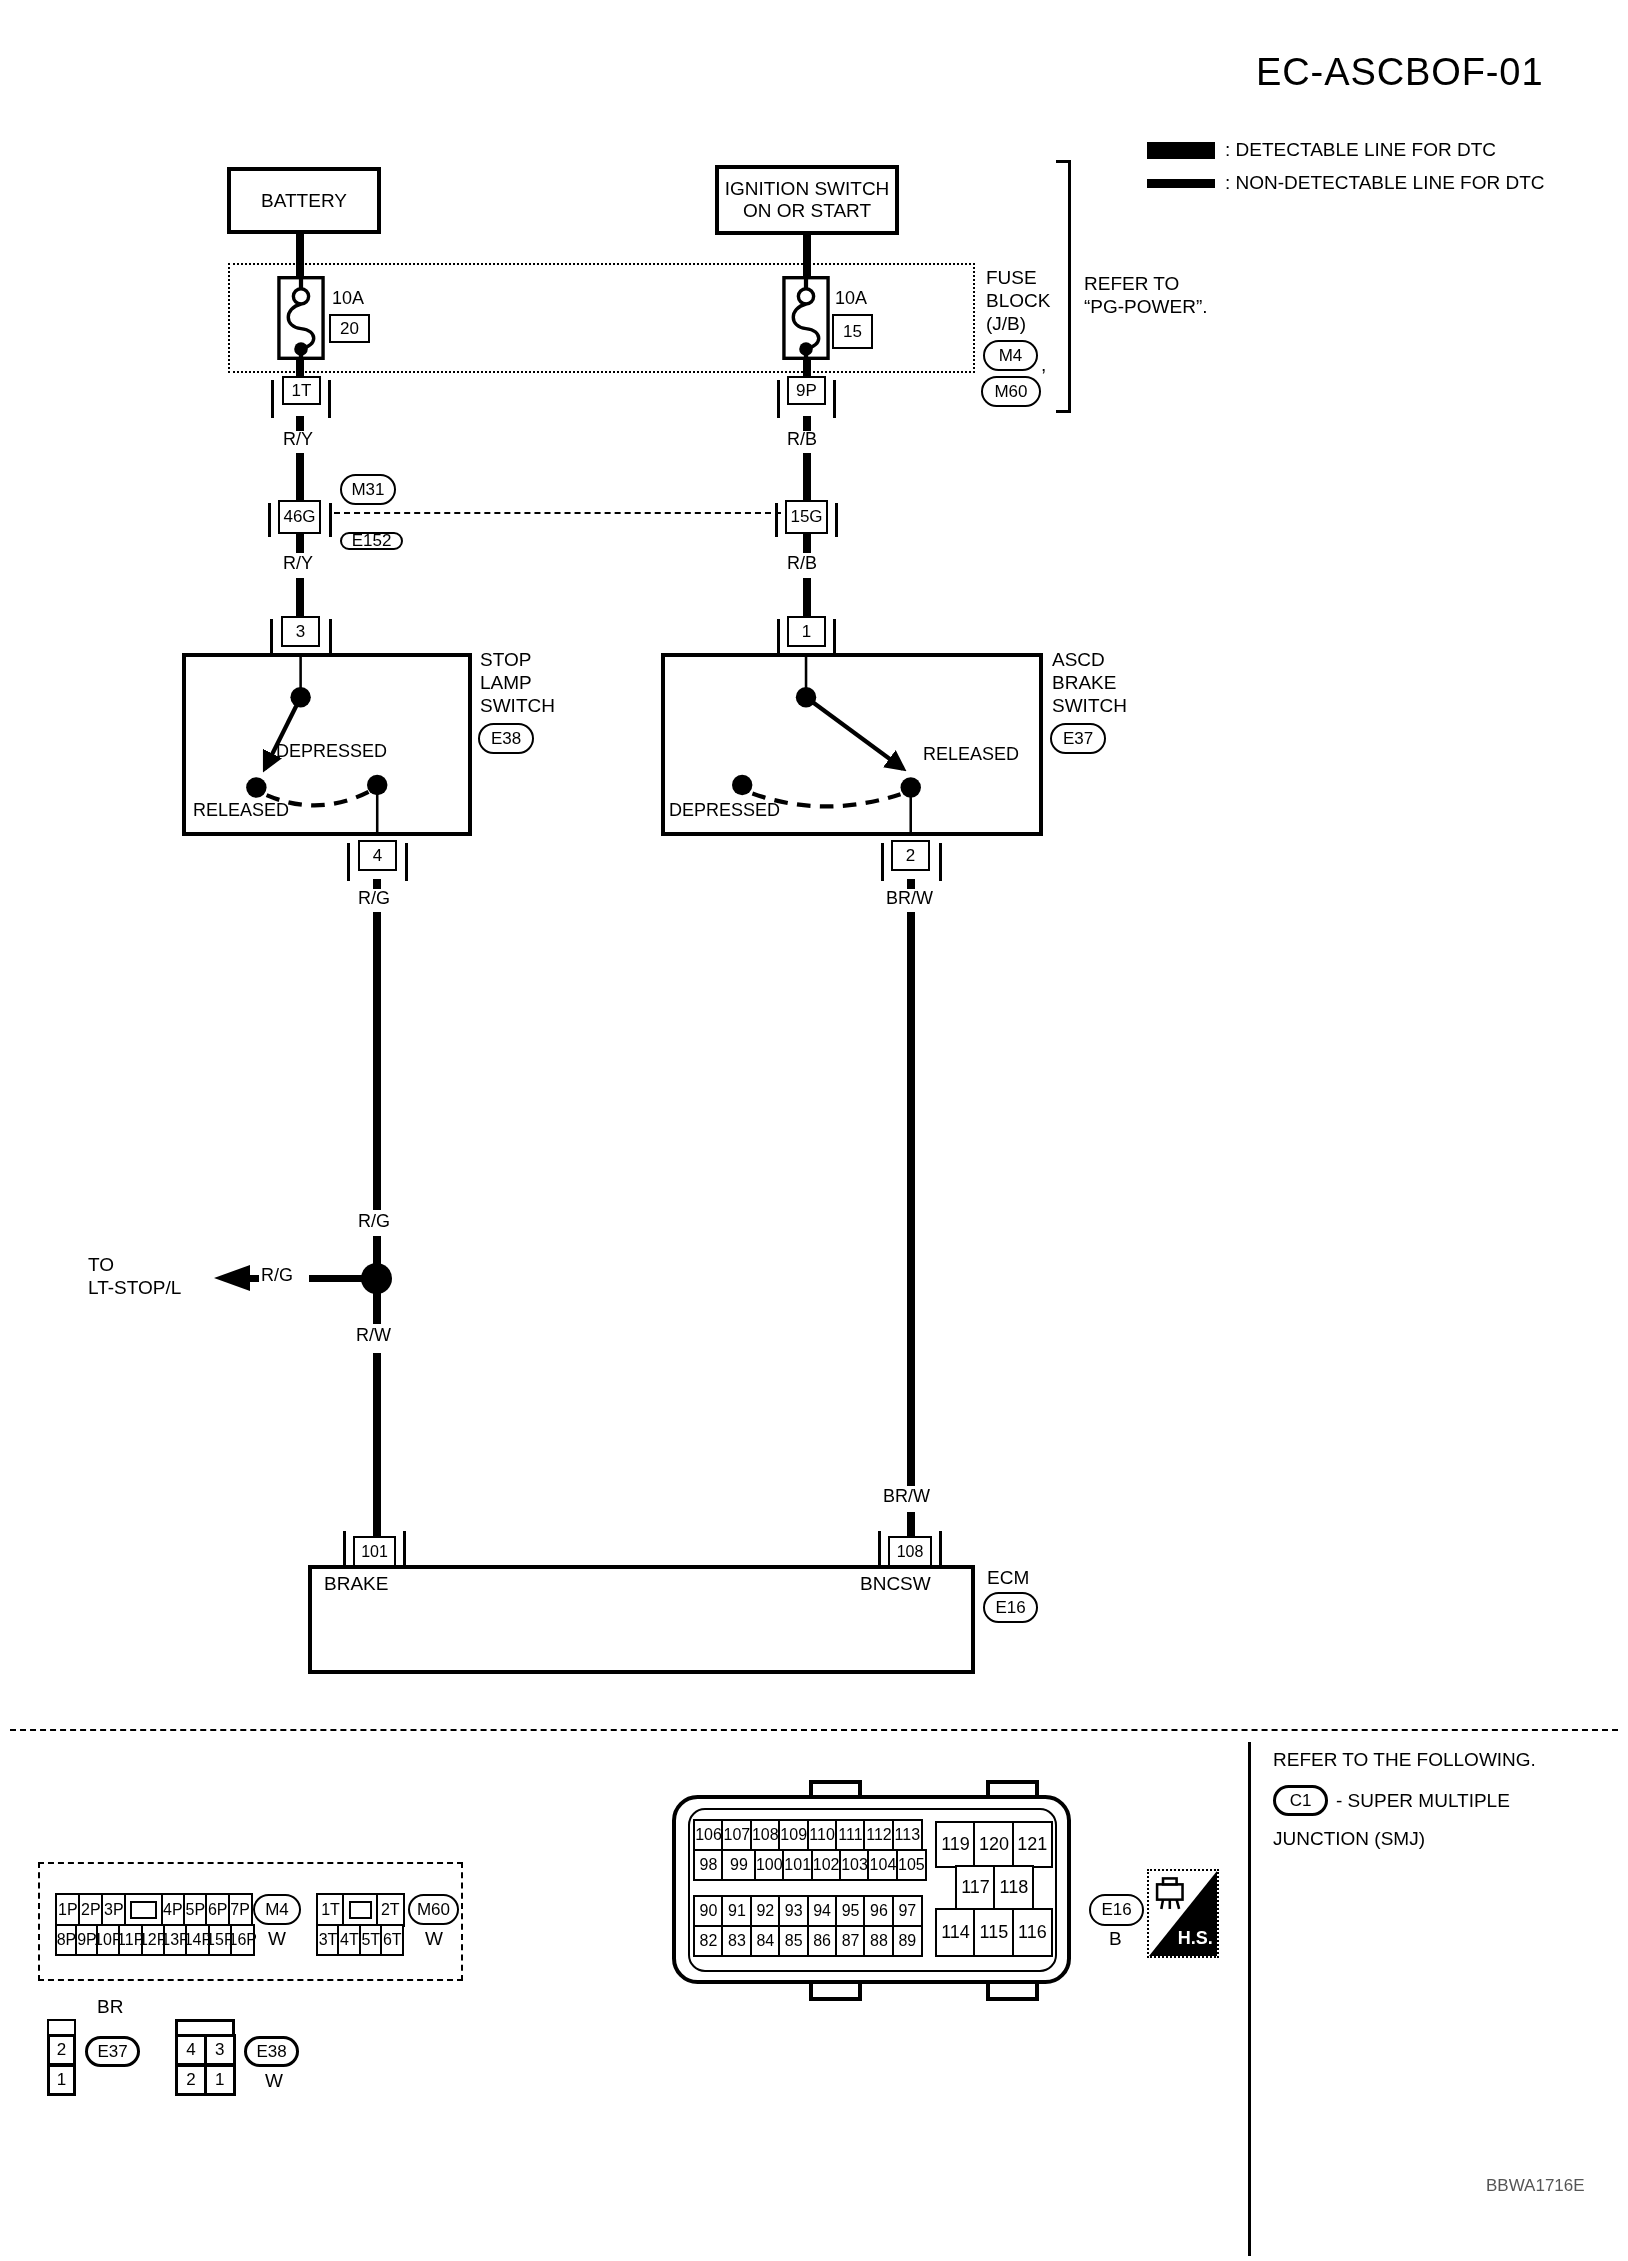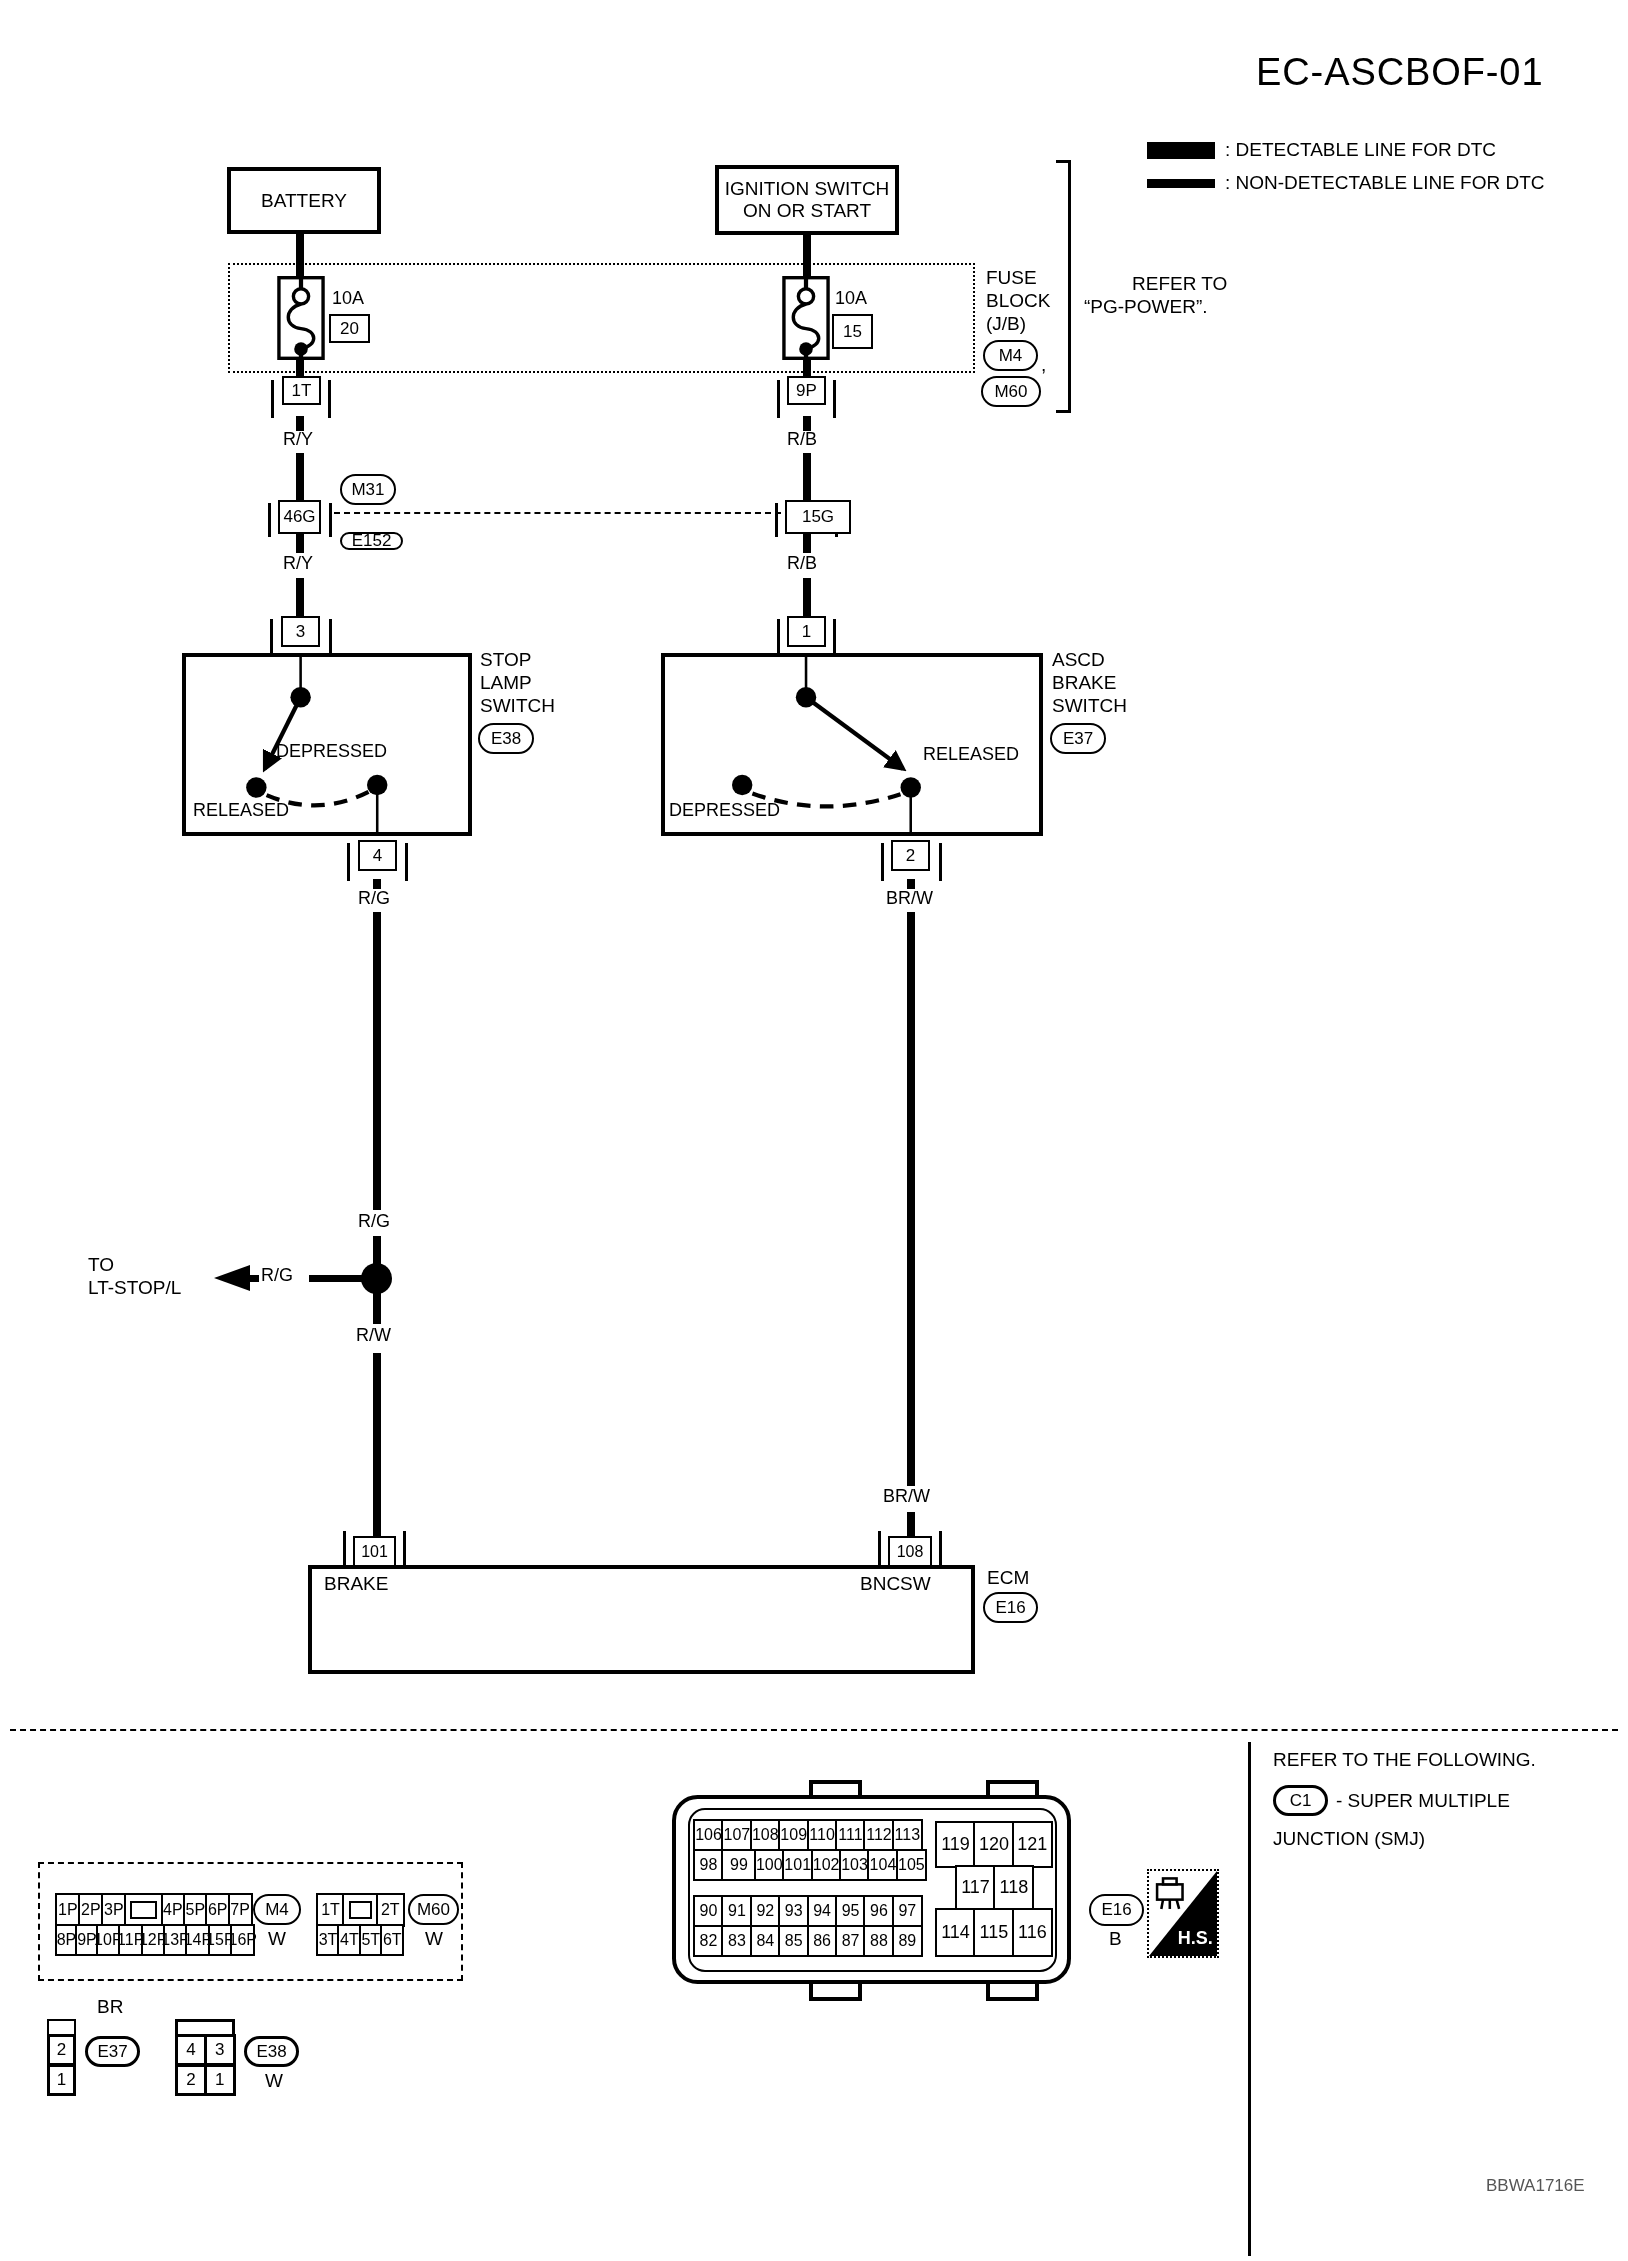--- a/index.html
+++ b/index.html
@@ -82,21 +82,21 @@
   <div class="pinbox" style="left:832px;top:314px;width:41px;height:35px;">15</div>
 
   <div class="t f22" style="left:986px;top:267px;">FUSE</div>
   <div class="t f22" style="left:986px;top:290px;">BLOCK</div>
   <div class="t f22" style="left:986px;top:313px;">(J/B)</div>
   <div class="oval" style="left:983px;top:340px;width:55px;height:31px;">M4</div>
   <div class="t f22" style="left:1041px;top:354px;">,</div>
   <div class="oval" style="left:981px;top:376px;width:60px;height:31px;">M60</div>
 
   <div class="jbbracket" style="left:1056px;top:160px;width:15.4px;height:253px;"></div>
-  <div class="t f22" style="left:1132px;top:273px;text-align:right;">REFER TO</div>
+  <div class="t f22" style="left:1084px;top:273px;text-align:right;">REFER TO</div>
   <div class="t f22" style="left:1084px;top:296px;">“PG-POWER”.</div>
 
   <div class="wv" style="left:296px;top:359px;height:19px;"></div>
   <div class="wv" style="left:803px;top:359px;height:19px;"></div>
 
   <div class="bracket" style="left:271px;top:380px;height:38px;"></div>
   <div class="bracket" style="left:328px;top:380px;height:38px;"></div>
   <div class="pinbox" style="left:282px;top:376px;width:39px;height:29px;">1T</div>
   <div class="wv" style="left:296px;top:416px;height:15.4px;"></div>
   <div class="t f21" style="left:283px;top:429px;">R/Y</div>
@@ -110,21 +110,21 @@
   <div class="wv" style="left:803px;top:453px;height:47px;"></div>
 
   <div class="oval" style="left:340px;top:474px;width:56px;height:31px;">M31</div>
   <div class="dashline" style="left:334px;top:512px;width:447px;"></div>
   <div class="bracket" style="left:268px;top:503px;height:34px;"></div>
   <div class="bracket" style="left:329px;top:503px;height:34px;"></div>
   <div class="pinbox" style="left:278px;top:500px;width:43px;height:34px;">46G</div>
   <div class="oval" style="left:340px;top:532px;width:63px;height:18px;text-align:center;">E152</div>
   <div class="bracket" style="left:775px;top:503px;height:34px;"></div>
   <div class="bracket" style="left:835px;top:503px;height:34px;"></div>
-  <div class="pinbox" style="left:785px;top:500px;width:66px;height:34px;">15G</div>
+  <div class="pinbox" style="left:785px;top:500px;width:43px;height:34px;">15G</div>
 
   <div class="wv" style="left:296px;top:534px;height:19px;"></div>
   <div class="t f21" style="left:283px;top:553px;">R/Y</div>
   <div class="wv" style="left:296px;top:578px;height:38px;"></div>
 
   <div class="wv" style="left:803px;top:534px;height:19px;"></div>
   <div class="t f21" style="left:787px;top:553px;">R/B</div>
   <div class="wv" style="left:803px;top:578px;height:38px;"></div>
 
   <div class="bracket" style="left:270px;top:619px;height:36px;"></div>

